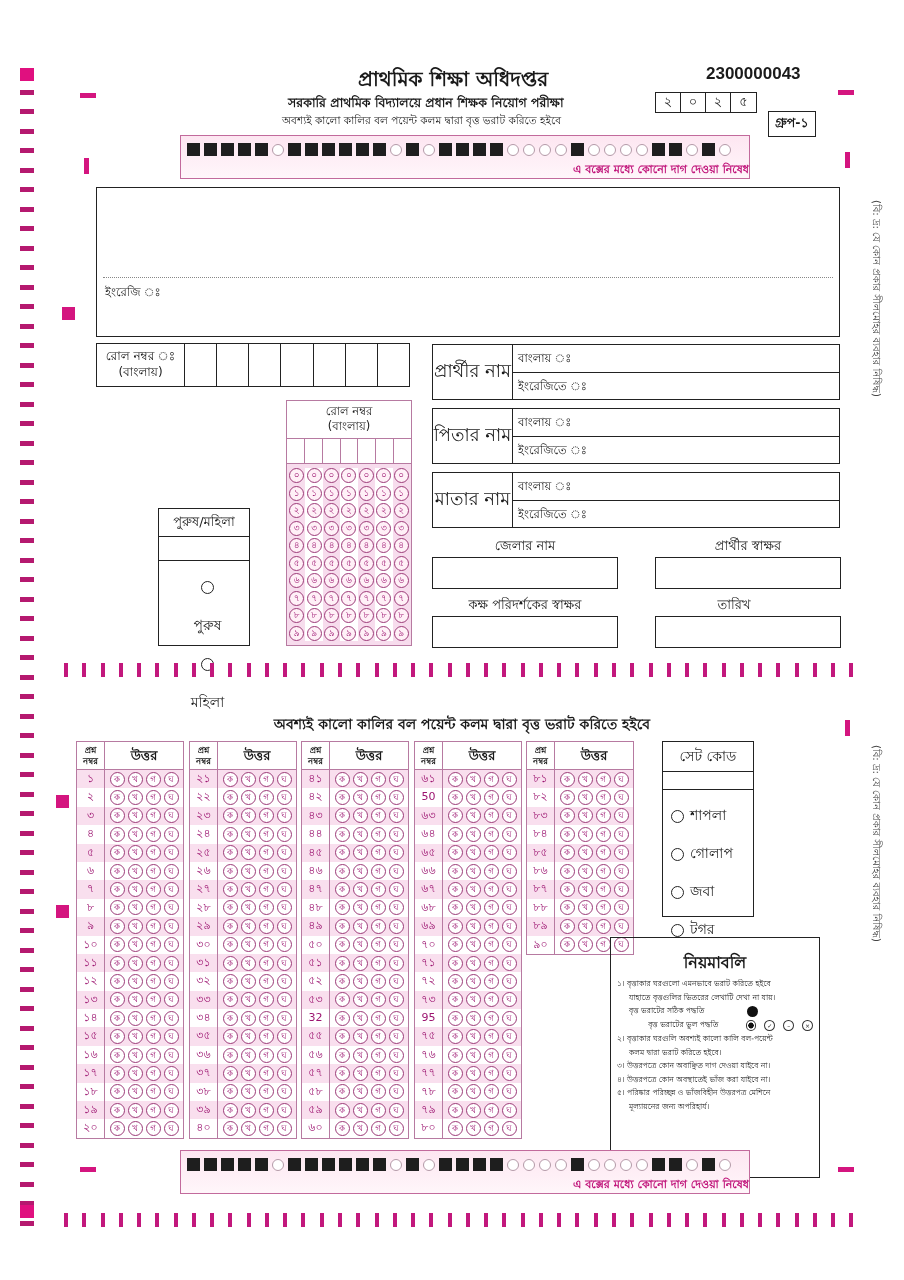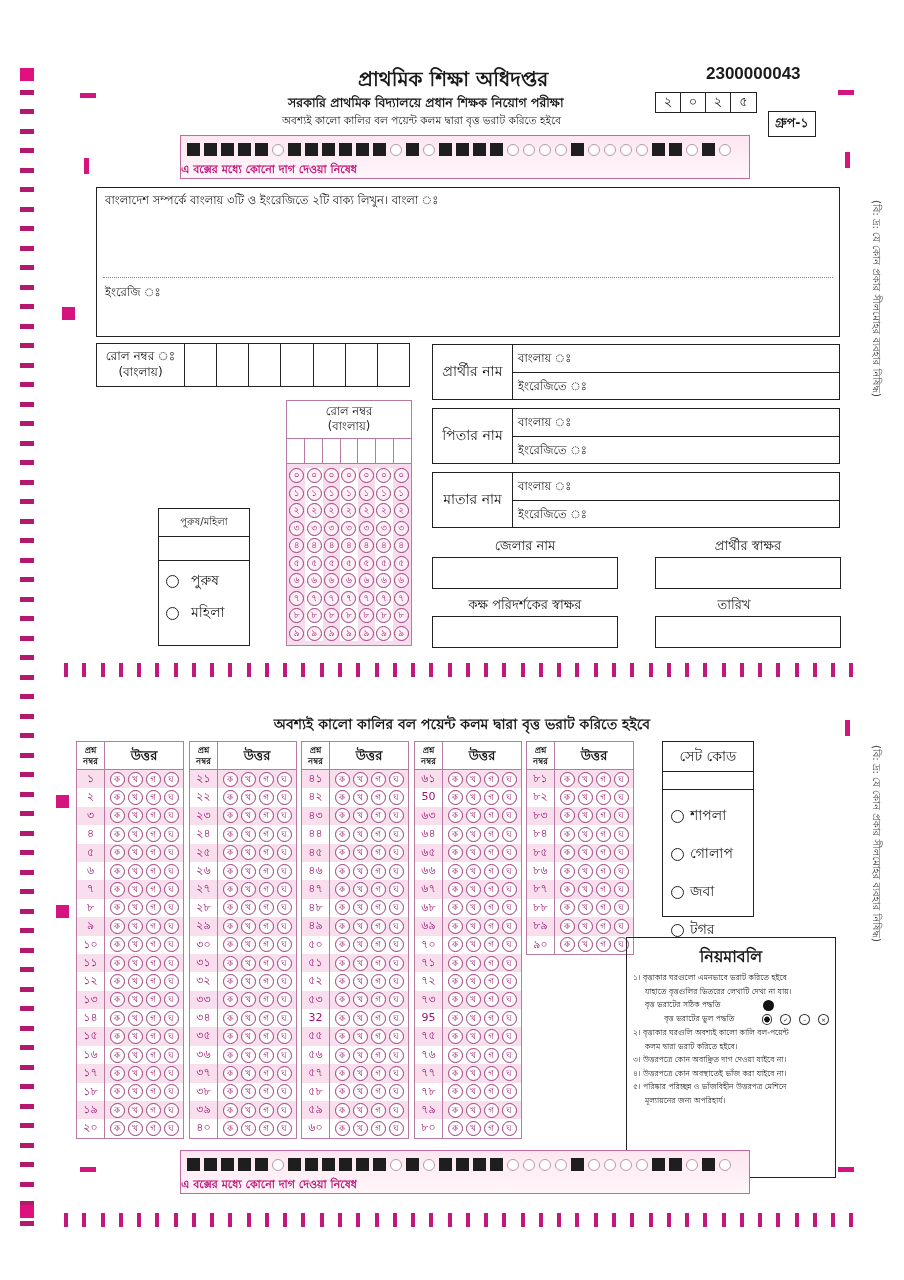--- a/index.html
+++ b/index.html
@@ -17,52 +17,52 @@
   .h-note { position: absolute; left: 282px; top: 113px; font-size: 10.5px; }
   .year-box { position: absolute; left: 655px; top: 92px; display: flex; border: 1.5px solid #222; }
   .year-box span { width: 25px; height: 19px; border-right: 1.5px solid #222; text-align: center; font-size: 13px; line-height: 18px; }
   .year-box span:last-child { border-right: none; }
   .group-box { position: absolute; left: 768px; top: 111px; border: 1.5px solid #222; padding: 2px 6px; font-size: 12.5px; font-weight: bold; }
 
   .timing-box { position: absolute; left: 180px; width: 570px; height: 44px; border: 1.5px solid #c26a9c; background: linear-gradient(#fde6f1, #fff6fa); }
   .timing-row { position: absolute; left: 6px; top: 7px; display: flex; gap: 4px; align-items: center; }
   .tm-sq { width: 13px; height: 13px; background: #1e1e1e; }
   .tm-ci { width: 12px; height: 12px; border-radius: 50%; border: 1px solid #b49aa8; background: #fff; }
-  .timing-note { position: absolute; left: 0; right: 0; top: 25px; text-align: left; color: #c0147a; font-size: 11px; font-weight: bold; }
+  .timing-note { position: absolute; left: 0; right: 0; top: 25px; text-align: right; color: #c0147a; font-size: 11px; font-weight: bold; }
 
   .sentence-box { position: absolute; left: 96px; top: 187px; width: 744px; height: 150px; border: 1.5px solid #222; }
   .sentence-box .q { position: absolute; left: 8px; top: 4px; font-size: 11.5px; }
   .sentence-box .dots { position: absolute; left: 6px; right: 6px; top: 89px; border-top: 1px dotted #888; }
   .sentence-box .en { position: absolute; left: 8px; top: 96px; font-size: 11.5px; }
 
   .roll-box { position: absolute; left: 96px; top: 343px; width: 314px; height: 44px; border: 1.5px solid #222; display: flex; }
   .roll-box .lbl { width: 88px; border-right: 1.5px solid #222; font-size: 12px; text-align: center; padding-top: 4px; line-height: 16px; }
   .roll-box .cell { flex: 1; border-right: 1.5px solid #222; }
   .roll-box .cell:last-child { border-right: none; }
 
   .name-box { position: absolute; left: 432px; width: 408px; height: 56px; border: 1.5px solid #222; display: flex; }
-  .name-box .nl { width: 80px; border-right: 1.5px solid #222; font-size: 14px; display: flex; align-items: center; justify-content: center; text-align: right; }
+  .name-box .nl { width: 80px; border-right: 1.5px solid #222; font-size: 18px; display: flex; align-items: center; justify-content: center; text-align: right; }
   .name-box .nr { flex: 1; display: flex; flex-direction: column; }
   .name-box .nr div { flex: 1; font-size: 11.5px; padding: 5px 5px 0 5px; }
   .name-box .nr div:first-child { border-bottom: 1.5px solid #222; }
 
   .roll-grid { position: absolute; left: 286px; top: 400px; width: 126px; height: 246px; border: 1px solid #b77aa1; }
   .roll-grid .hd { height: 38px; border-bottom: 1px solid #b77aa1; font-size: 11.5px; text-align: center; line-height: 15px; padding-top: 3px; }
   .roll-grid .wr { height: 25px; display: flex; border-bottom: 1px solid #b77aa1; }
   .roll-grid .wr div { flex: 1; border-right: 1px solid #b77aa1; }
   .roll-grid .wr div:last-child { border-right: none; }
   .roll-grid .bubbles { display: flex; background: #f7dced; height: 181px; padding: 4px 1px; }
   .roll-grid .col { flex: 1; display: flex; flex-direction: column; justify-content: space-between; align-items: center; }
   .roll-grid .col:nth-child(even) { background: #fff; }
   .rb { width: 15px; height: 15px; border: 1px solid #9c3a78; border-radius: 50%; font-size: 9px; text-align: center; line-height: 13px; color: #9c1470; background: #fff0f7; }
 
   .gender-box { position: absolute; left: 158px; top: 508px; width: 92px; height: 138px; border: 1.5px solid #222; }
-  .gender-box .gh { height: 28px; border-bottom: 1.5px solid #222; font-size: 10px; text-align: center; line-height: 26px; }
+  .gender-box .gh { height: 28px; border-bottom: 1.5px solid #222; font-size: 13px; text-align: center; line-height: 26px; }
   .gender-box .gb { height: 24px; border-bottom: 1.5px solid #222; }
-  .gender-box .opt { display: flex; align-items: center; gap: 12px; font-size: 14px; padding-left: 7px; margin-top: 8px; }
+  .gender-box .opt { display: flex; align-items: center; gap: 20px; font-size: 14px; padding-left: 7px; margin-top: 20px; flex-direction: column; }
   .circle { width: 13px; height: 13px; border: 1.5px solid #222; border-radius: 50%; display: inline-block; }
 
   .sig-label { position: absolute; font-size: 13px; text-align: center; width: 186px; }
   .sig-box { position: absolute; width: 186px; height: 32px; border: 1.5px solid #222; }
 
   .vert-note { position: absolute; font-size: 10px; color: #444; transform: rotate(90deg); transform-origin: left top; white-space: nowrap; }
 
   .sep-ticks { position: absolute; left: 64px; top: 663px; width: 790px; height: 14px; display: flex; justify-content: space-between; }
   .sep-ticks i { width: 4px; height: 14px; background: #c2177c; display: block; }
   .bot-ticks { position: absolute; left: 64px; top: 1213px; width: 790px; height: 14px; display: flex; justify-content: space-between; }
@@ -78,21 +78,21 @@
   .ans-row.alt { background: #f9dfee; }
   .ans-row .n { width: 28px; border-right: 1px solid #b77aa1; height: 100%; font-size: 11px; text-align: center; line-height: 18px; color: #9c1470; }
   .ans-row .bs { flex: 1; display: flex; justify-content: space-around; padding: 0 3px; }
   .ab { width: 15px; height: 15px; border: 1px solid #9c3a78; border-radius: 50%; font-size: 8.5px; text-align: center; line-height: 13px; color: #9c1470; background: #fff; }
 
   .set-box { position: absolute; left: 662px; top: 741px; width: 92px; height: 176px; border: 1.5px solid #222; }
   .set-box .sh { height: 30px; border-bottom: 1.5px solid #222; font-size: 14px; text-align: center; line-height: 28px; }
   .set-box .sb { height: 18px; border-bottom: 1.5px solid #222; }
   .set-box .opt { display: flex; align-items: center; gap: 6px; font-size: 14px; padding-left: 8px; margin-top: 14px; }
 
-  .rules { position: absolute; left: 626px; top: 937px; width: 210px; height: 241px; border: 1.5px solid #222; padding: 6px 6px; }
+  .rules { position: absolute; left: 610px; top: 937px; width: 210px; height: 241px; border: 1.5px solid #222; padding: 12px 6px; }
   .rules .rt { text-align: center; font-size: 16px; font-weight: bold; }
   .rules .ri { font-size: 7.6px; line-height: 13.5px; }
   .rules .ind { padding-left: 12px; }
   .rules .demo { display: flex; align-items: center; gap: 8px; padding-left: 12px; font-size: 7.6px; line-height: 14px; }
   .dot-fill { width: 11px; height: 11px; border-radius: 50%; background: #111; display: inline-block; }
   .dot-ring { width: 11px; height: 11px; border-radius: 50%; border: 1px solid #333; display: inline-block; font-size: 6px; text-align: center; line-height: 9px; }
 </style>
 </head>
 <body>
 
@@ -217,21 +217,20 @@
       <span class="tm-sq"></span>
       <span class="tm-sq"></span>
       <span class="tm-ci"></span>
       <span class="tm-sq"></span>
       <span class="tm-ci"></span>
     </div>
   <div class="timing-note">এ বক্সের মধ্যে কোনো দাগ দেওয়া নিষেধ</div>
 </div>
 
 <div class="sentence-box">
-  <div class="q">বাংলাদেশ সম্পর্কে বাংলায় ৩টি ও ইংরেজিতে ২টি বাক্য লিখুন। বাংলা ঃ</div>
   <div class="dots"></div>
   <div class="en">ইংরেজি ঃ</div>
 </div>
 
 <div class="roll-box">
   <div class="lbl">
     <div>রোল নম্বর ঃ</div>
     <div>(বাংলায়)</div>
   </div>
   <div class="cell"></div>

